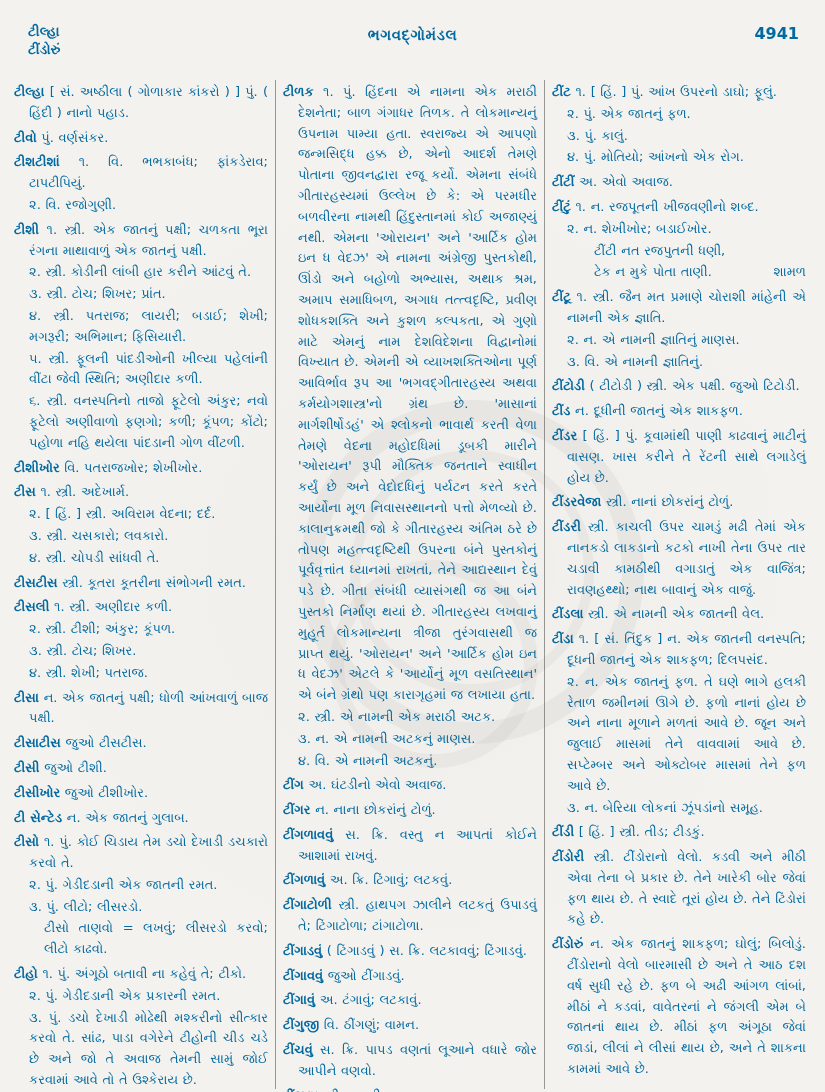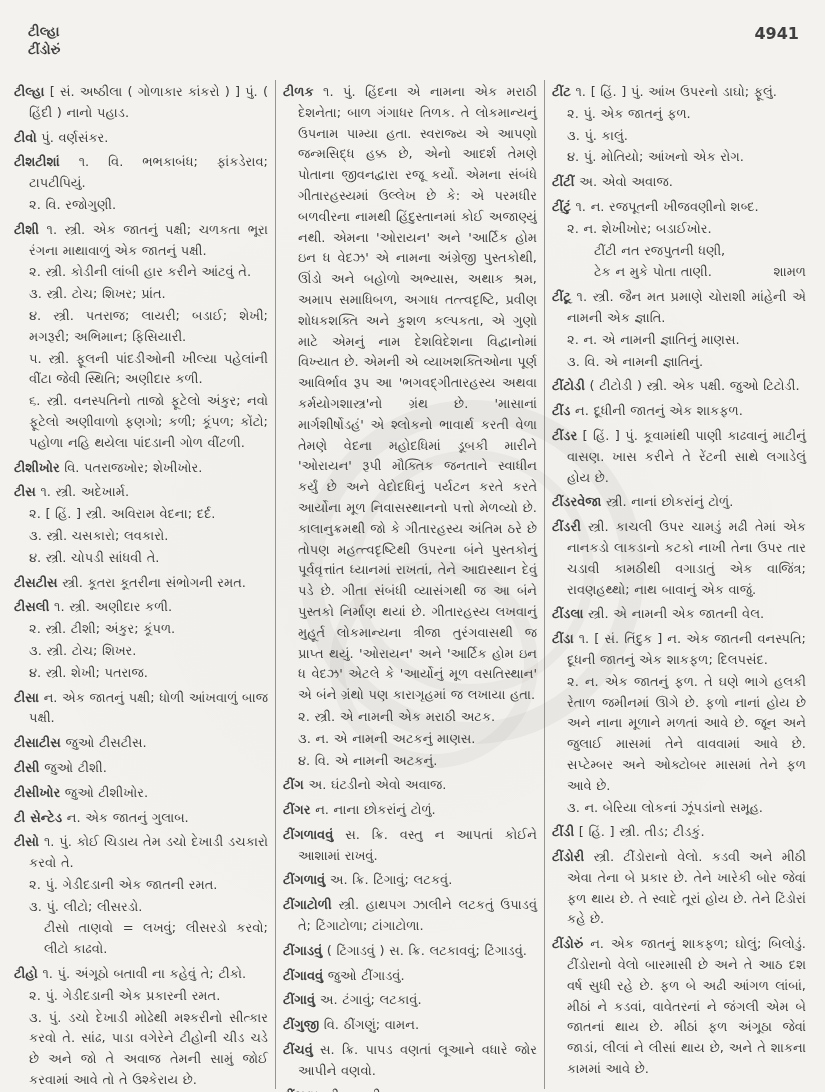--- a/index.html
+++ b/index.html
@@ -1,21 +1,21 @@
 <!DOCTYPE html>
 <html><head>
 <meta charset="utf-8">
 <style>
   html,body{margin:0;padding:0;background:#dddcd8;}
   .page{
     position:relative;
     width:825px;height:1092px;
     background:#f3f2ee;
     font-family:"DejaVu Sans",sans-serif;
-    color:#404040;
+    color:#0369a1;
     overflow:hidden;
     box-sizing:border-box;
   }
   .scan-tint{position:absolute;inset:0;background:
     radial-gradient(circle at 50% 52%, rgba(0,0,0,0.015), rgba(0,0,0,0) 60%);
     pointer-events:none;}
   .watermark{
     position:absolute;left:300px;top:400px;width:300px;height:300px;
     border:22px solid rgba(90,88,80,0.06);border-radius:50%;
     pointer-events:none;
@@ -80,20 +80,21 @@
       <div class="inner"></div>
     </div>
   <div class="watermark2"></div>
   <div class="scan-tint"></div>
 
   <header>
     <div class="guide">
       <div>ટીલ્હા</div>
       <div>ટીંડોરું</div>
     </div>
+    <div class="title">ભગવદ્ગોમંડલ</div>
     <div class="pagenum">4941</div>
   </header>
 
   <main class="columns">
     <section class="col">
         <p class="para entry"><b class="hw">ટીલ્હા</b> [ સં. અષ્ઠીલા ( ગોળાકાર કાંકરો ) ] પું. ( હિંદી ) નાનો પહાડ.</p>
         <p class="para entry"><b class="hw">ટીવો</b> પું. વર્ણસંકર.</p>
         <p class="para entry"><b class="hw">ટીશટીશાં</b> ૧. વિ. ભભકાબંધ; ફાંકડેરાવ; ટાપટીપિયું.</p>
         <p class="para sense">૨. વિ. રજોગુણી.</p>
         <p class="para entry"><b class="hw">ટીશી</b> ૧. સ્ત્રી. એક જાતનું પક્ષી; ચળકતા ભૂરા રંગના માથાવાળું એક જાતનું પક્ષી.</p>

